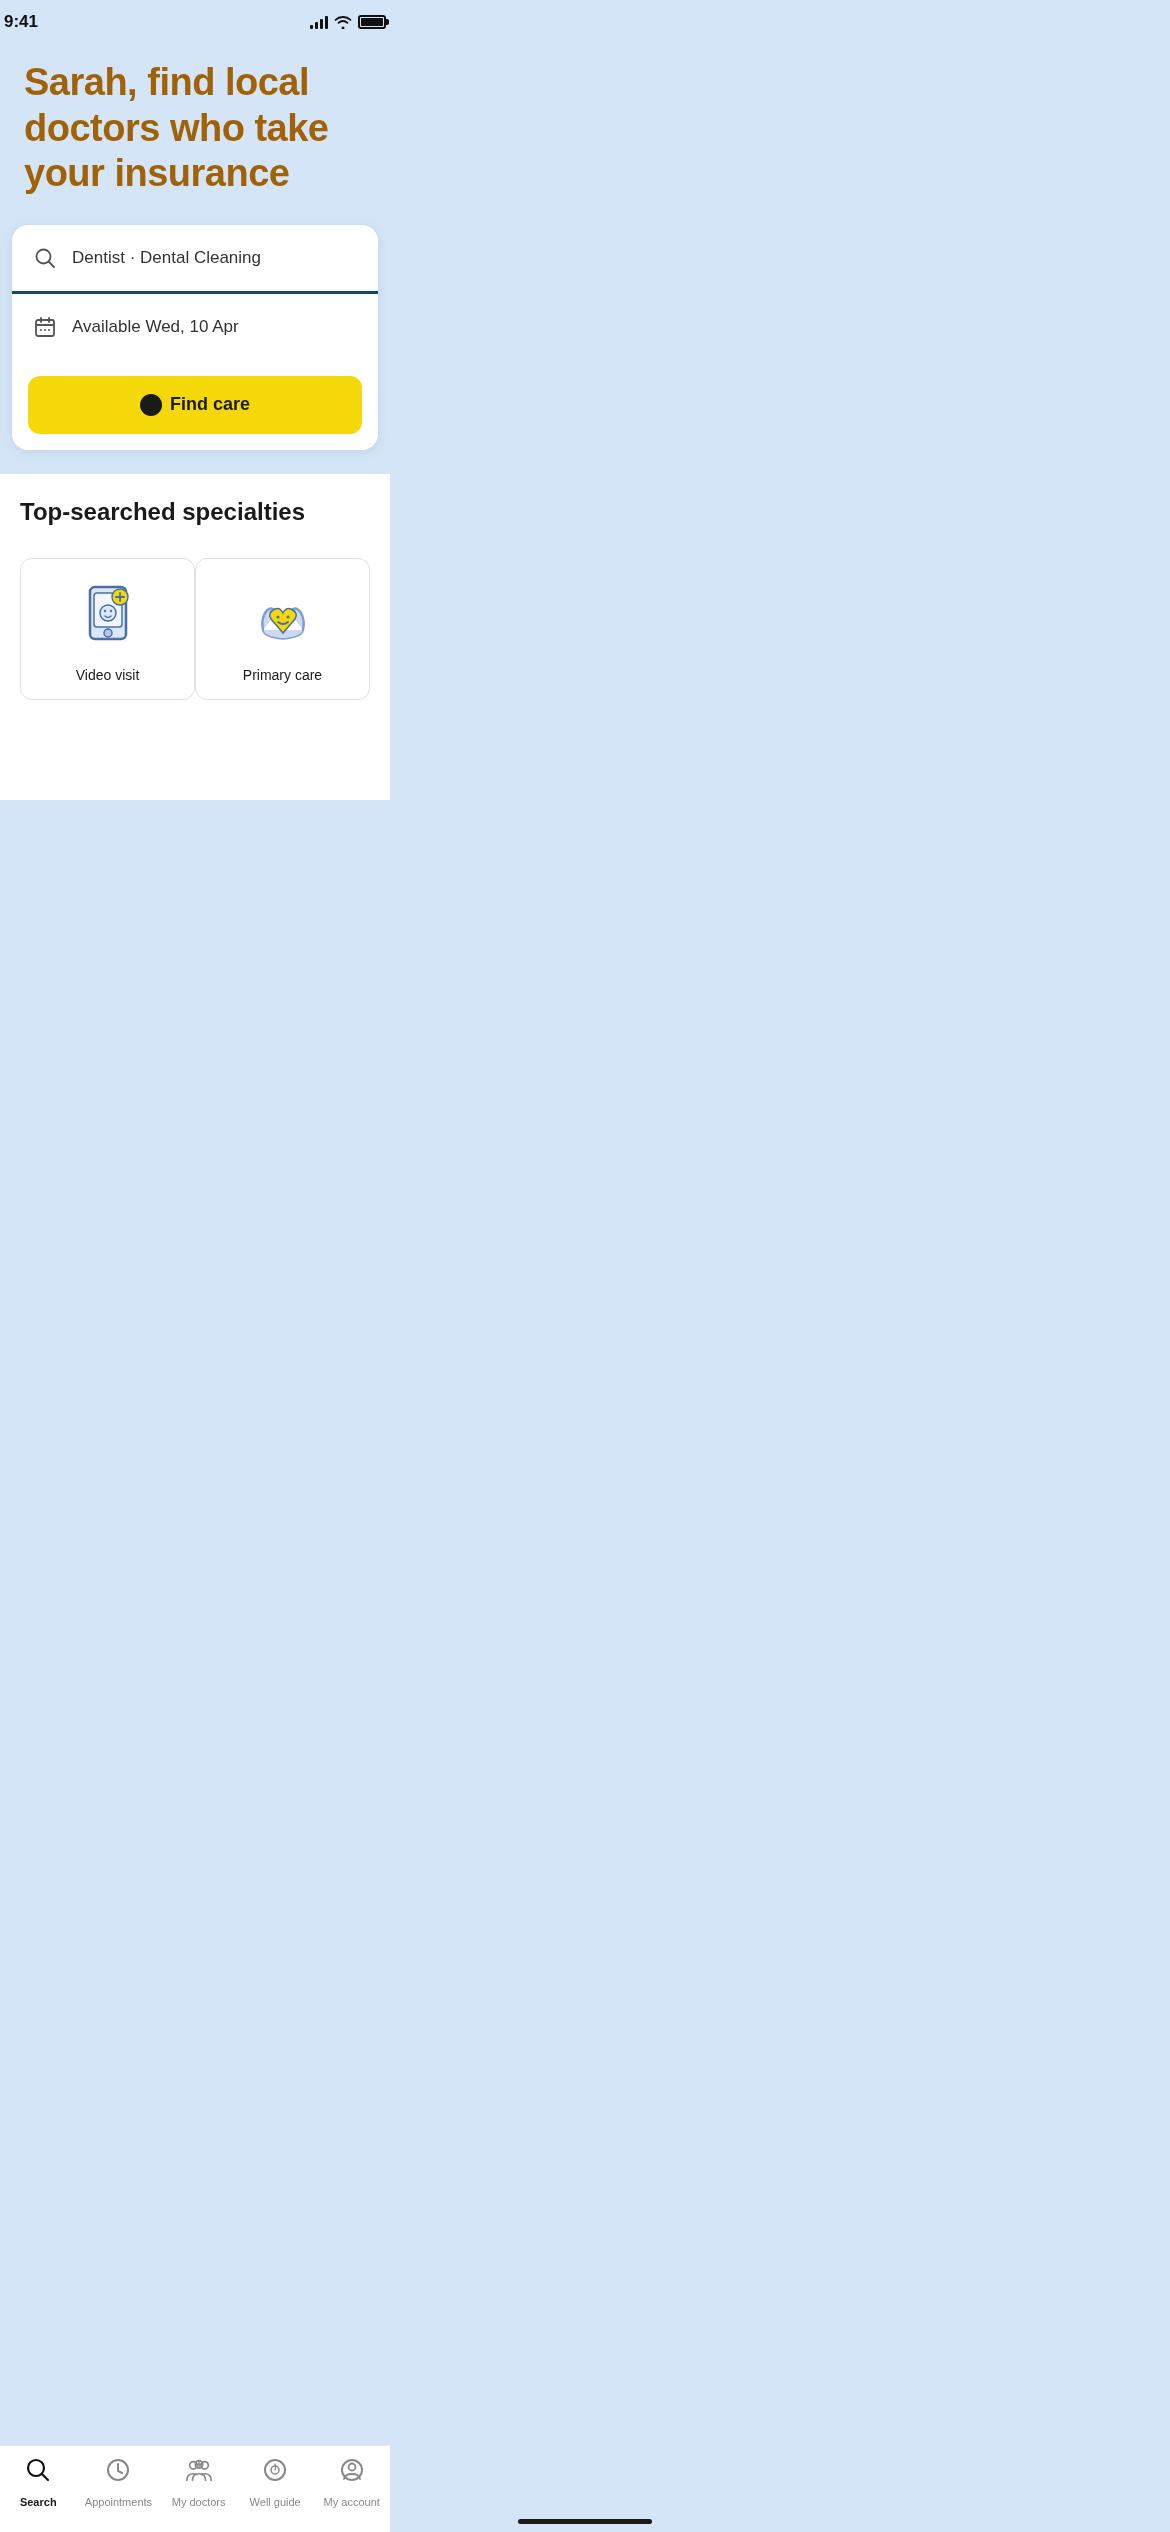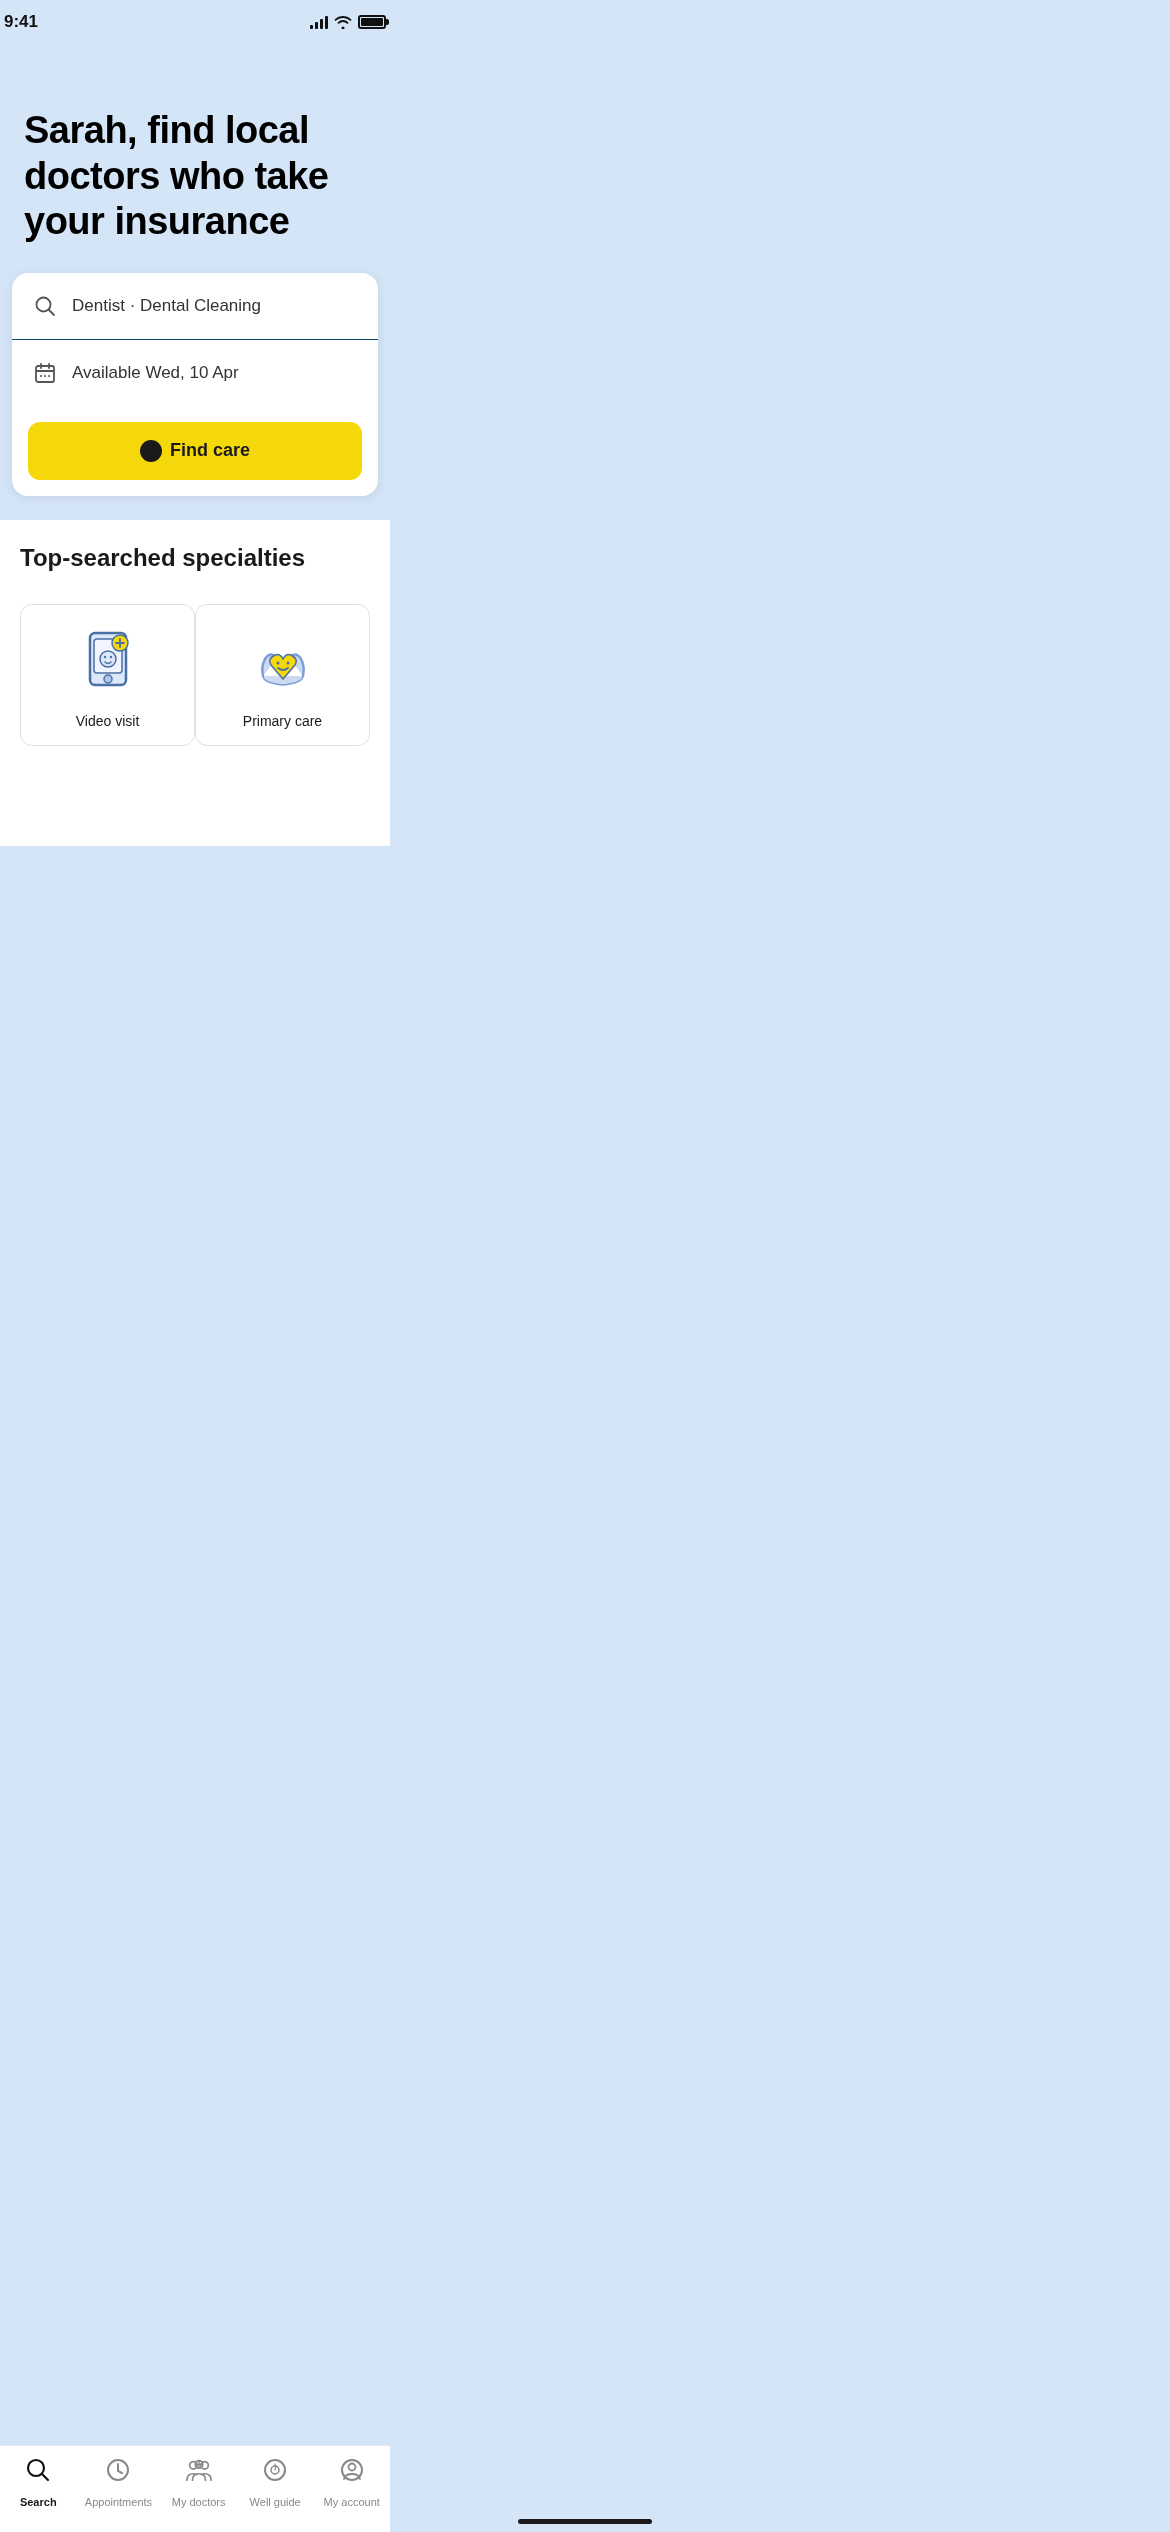--- a/index.html
+++ b/index.html
@@ -76,40 +76,39 @@
     }
 
     
     .hero {
       background: #d4e5f7;
       padding: 20px 24px 28px;
     }
     .hero-title {
       font-size: 38px;
       font-weight: 700;
-      color: #000000;
+      color: #a16207;
       line-height: 1.2;
       letter-spacing: -0.5px;
-      margin-top: 48px;
     }
 
     
     .search-card {
       background: #fff;
       border-radius: 16px;
       margin: 0 12px 24px;
       padding: 0;
       box-shadow: 0 2px 12px rgba(0,0,0,0.08);
       overflow: hidden;
     }
     .search-row {
       display: flex;
       align-items: center;
       padding: 20px 20px;
-      border-bottom: 1px solid #0c4a6e;
+      border-bottom: 3px solid #0c4a6e;
       cursor: pointer;
     }
     .search-row:last-of-type {
       border-bottom: none;
     }
     .row-icon {
       width: 26px;
       height: 26px;
       margin-right: 14px;
       flex-shrink: 0;

